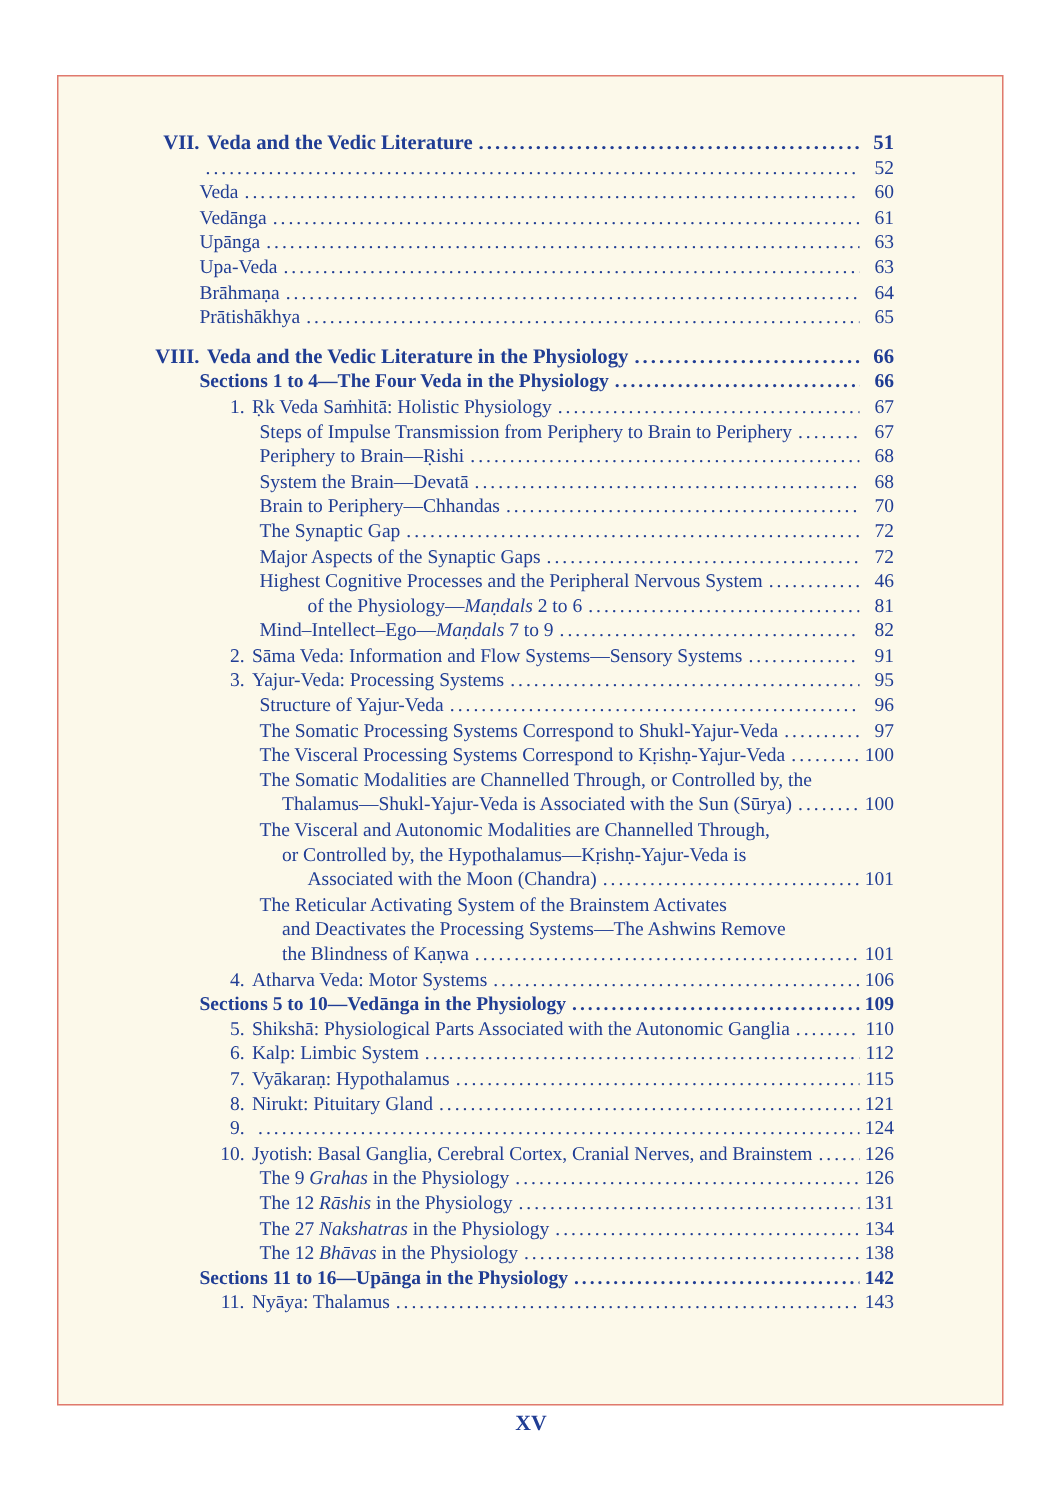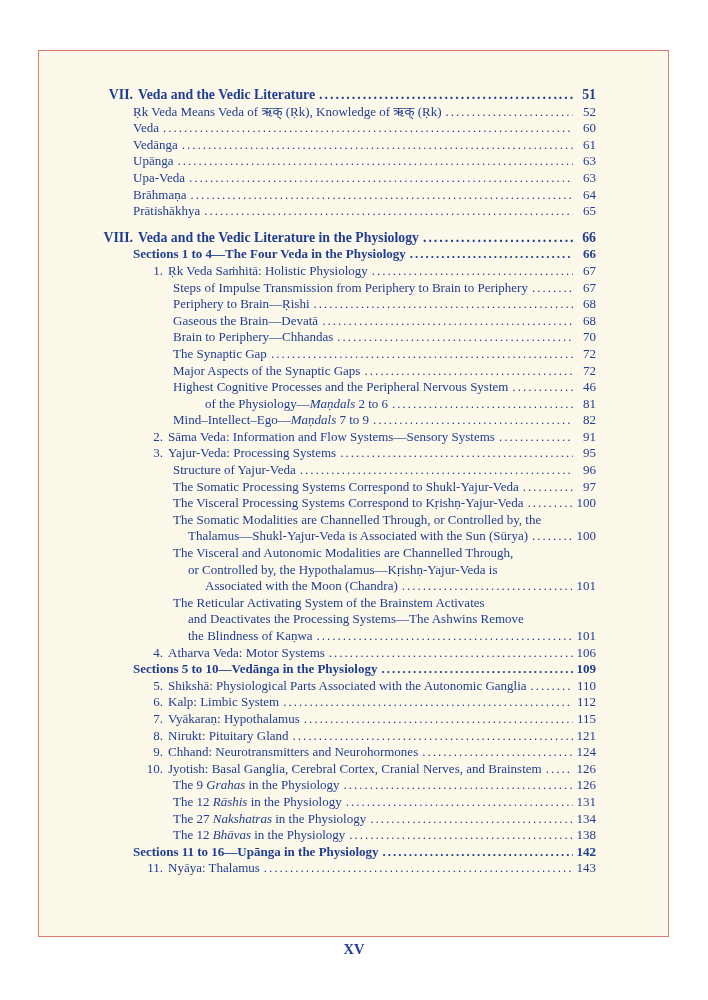--- a/index.html
+++ b/index.html
@@ -49,21 +49,20 @@
 
 <div class="sheet">
   <div class="toc">
       <div class="row lvl0 bold">
         <span class="cnum">VII.</span>
         <span class="txt"><span>Veda and the Vedic Literature</span></span>
         <span class="leader">................................................................................................................................................................................................................................................</span>
         <span class="pg">51</span>
       </div>
       <div class="row lvl1">
-        <span class="txt"><span>Ṛk Veda Means Veda of ऋक् (Ṛk), Knowledge of ऋक् (Ṛk)</span></span>
         <span class="leader">................................................................................................................................................................................................................................................</span>
         <span class="pg">52</span>
       </div>
       <div class="row lvl1">
         <span class="txt"><span>Veda</span></span>
         <span class="leader">................................................................................................................................................................................................................................................</span>
         <span class="pg">60</span>
       </div>
       <div class="row lvl1">
         <span class="txt"><span>Vedānga</span></span>
@@ -111,21 +110,21 @@
         <span class="txt"><span>Steps of Impulse Transmission from Periphery to Brain to Periphery</span></span>
         <span class="leader">................................................................................................................................................................................................................................................</span>
         <span class="pg">67</span>
       </div>
       <div class="row lvl3">
         <span class="txt"><span>Periphery to Brain—Ṛishi</span></span>
         <span class="leader">................................................................................................................................................................................................................................................</span>
         <span class="pg">68</span>
       </div>
       <div class="row lvl3">
-        <span class="txt"><span>Gaseous the Brain—Devatā</span></span>
+        <span class="txt"><span>System the Brain—Devatā</span></span>
         <span class="leader">................................................................................................................................................................................................................................................</span>
         <span class="pg">68</span>
       </div>
       <div class="row lvl3">
         <span class="txt"><span>Brain to Periphery—Chhandas</span></span>
         <span class="leader">................................................................................................................................................................................................................................................</span>
         <span class="pg">70</span>
       </div>
       <div class="row lvl3">
         <span class="txt"><span>The Synaptic Gap</span></span>
@@ -239,21 +238,20 @@
         <span class="pg">115</span>
       </div>
       <div class="row lvl2">
         <span class="inum">8.</span>
         <span class="txt"><span>Nirukt: Pituitary Gland</span></span>
         <span class="leader">................................................................................................................................................................................................................................................</span>
         <span class="pg">121</span>
       </div>
       <div class="row lvl2">
         <span class="inum">9.</span>
-        <span class="txt"><span>Chhand: Neurotransmitters and Neurohormones</span></span>
         <span class="leader">................................................................................................................................................................................................................................................</span>
         <span class="pg">124</span>
       </div>
       <div class="row lvl2">
         <span class="inum">10.</span>
         <span class="txt"><span>Jyotish: Basal Ganglia, Cerebral Cortex, Cranial Nerves, and Brainstem</span></span>
         <span class="leader">................................................................................................................................................................................................................................................</span>
         <span class="pg">126</span>
       </div>
       <div class="row lvl3">

